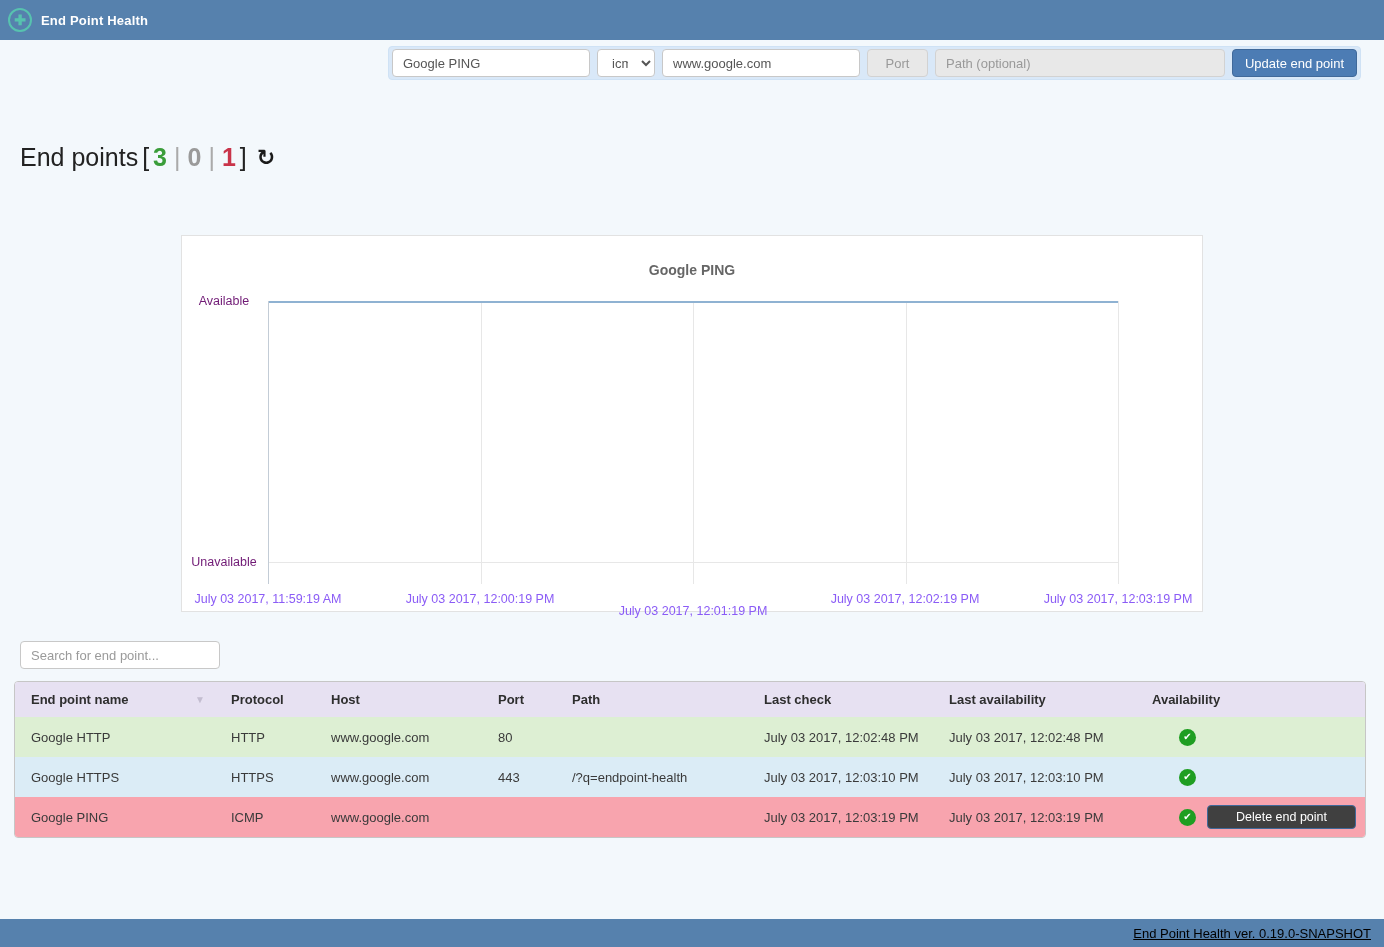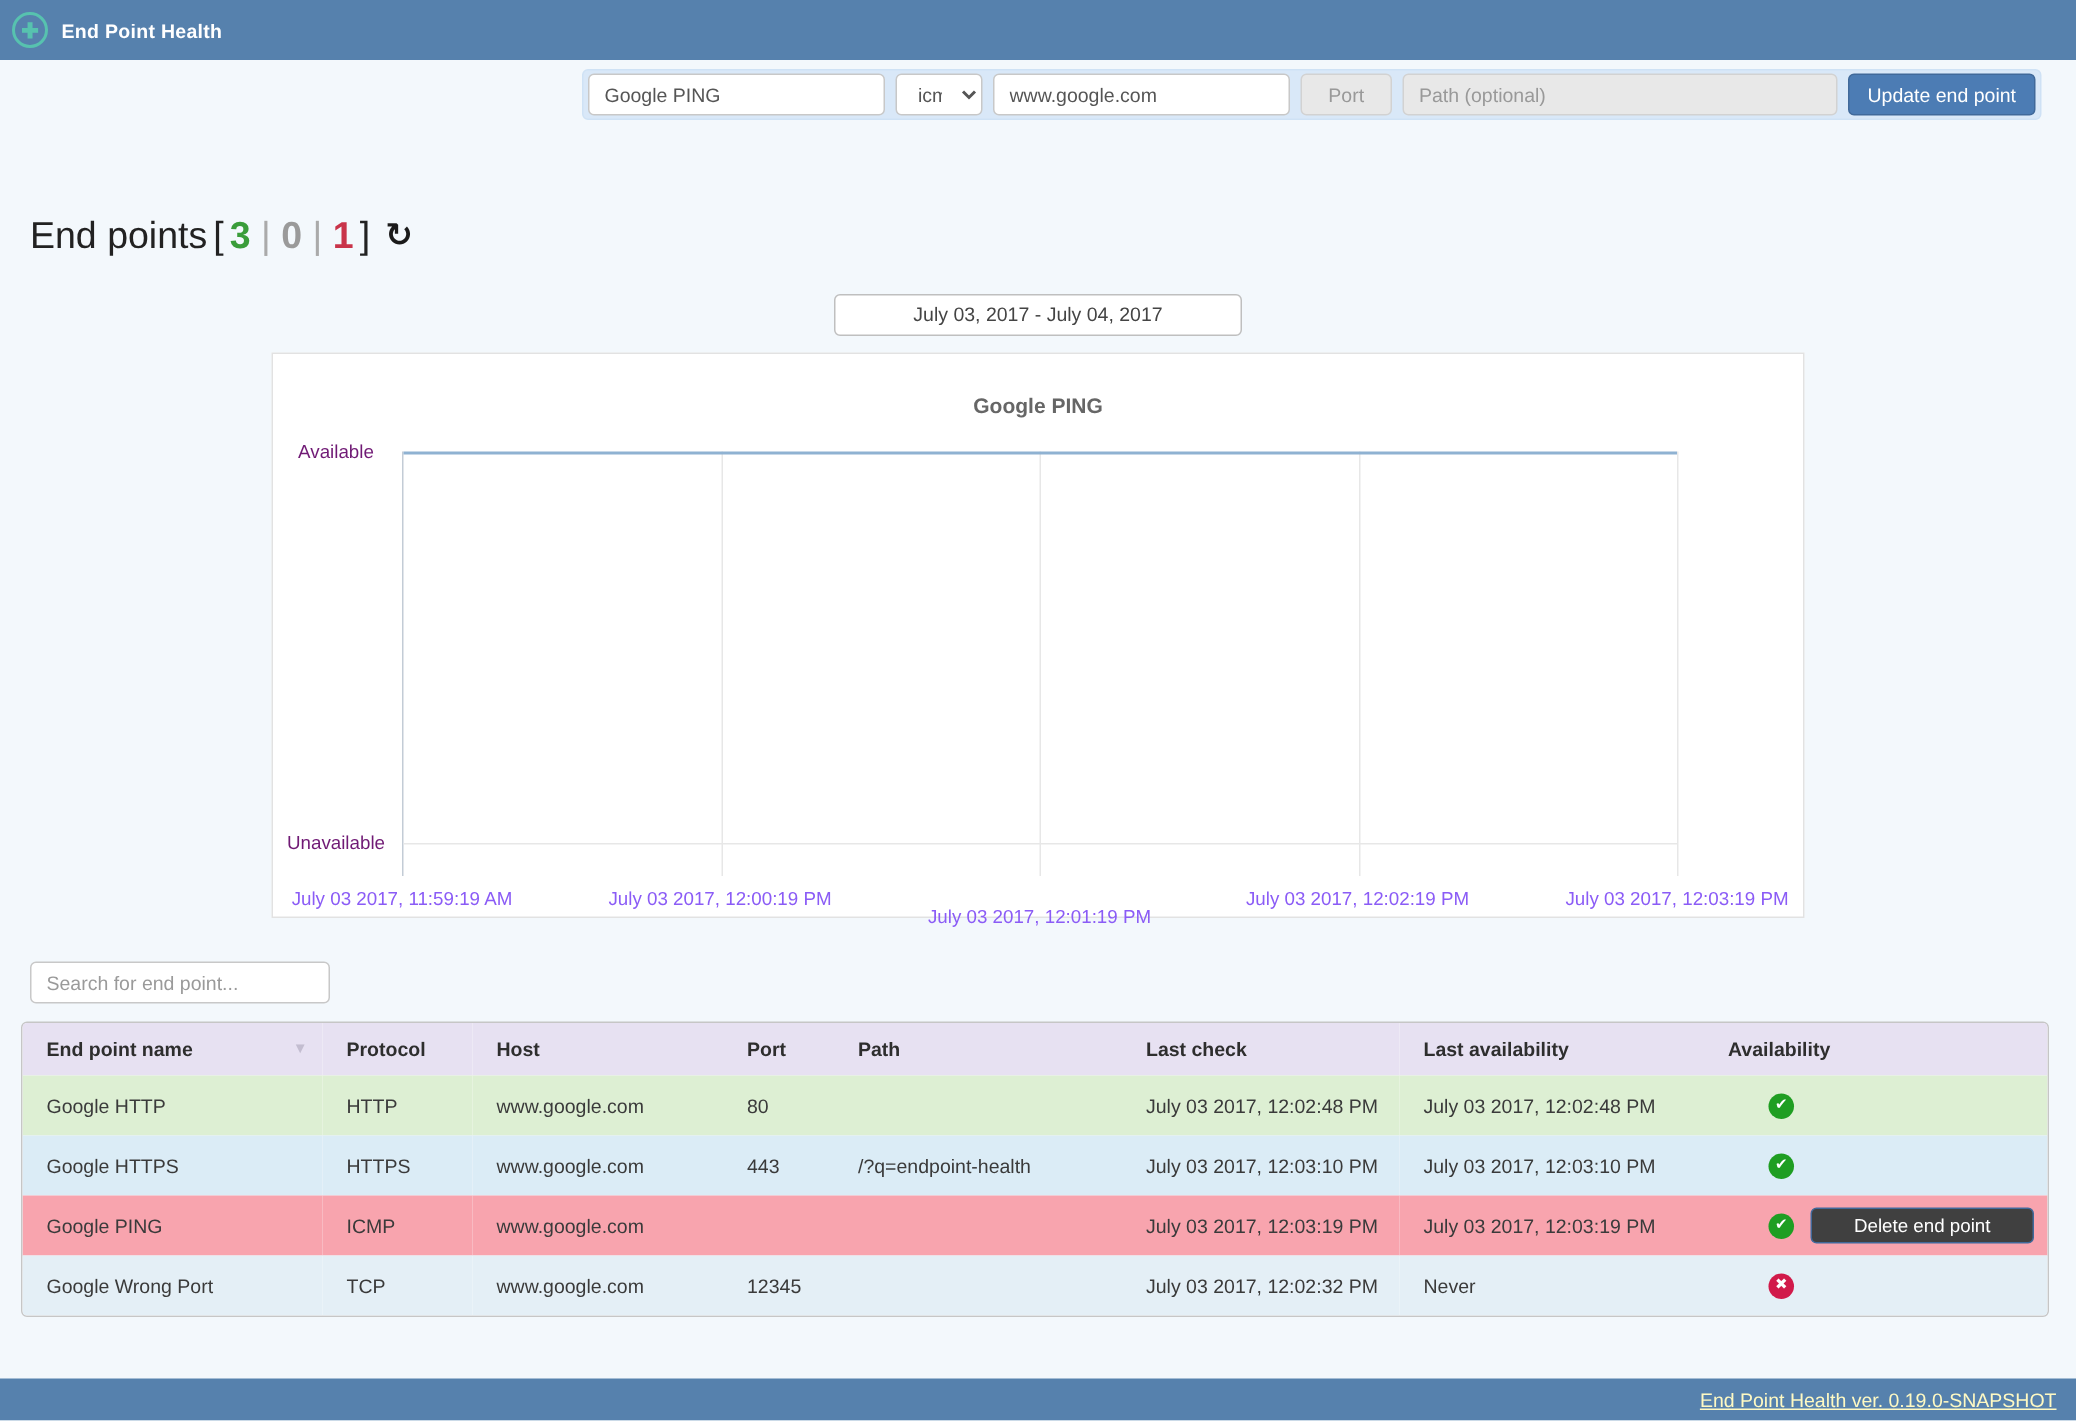--- a/index.html
+++ b/index.html
@@ -129,21 +129,21 @@
     background:#404040; color:#fff; border:1px solid #40699a; border-radius:4px;
     font-size:12.5px; cursor:pointer; font-family:"Liberation Sans", sans-serif;
   }
 
   
   .footbar {
     position:absolute; left:0; bottom:0; width:100%; height:28px;
     background:#5681ad; display:flex; align-items:center; justify-content:flex-end;
     padding-right:13px;
   }
-  .footbar a { color:#fef9c3; font-size:13px; text-decoration:underline; }
+  .footbar a { color:#000000; font-size:13px; text-decoration:underline; }
 </style>
 </head>
 <body>
 
 <div class="page">
 
   <div class="topbar">
     <span class="app-icon">✚</span>
     <span class="app-title">End Point Health</span>
   </div>
@@ -164,21 +164,20 @@
     <span class="bracket">[</span>
     <span class="cnt cnt-ok">3</span>
     <span class="sep">|</span>
     <span class="cnt cnt-unknown">0</span>
     <span class="sep">|</span>
     <span class="cnt cnt-fail">1</span>
     <span class="bracket">]</span>
     <button class="refresh-btn">↻</button>
   </div>
 
-  <div class="daterange">July 03, 2017 - July 04, 2017</div>
 
   <div class="chart-card">
     <div class="chart-title">Google PING</div>
 
     <div class="ylabel" style="top:58px;">Available</div>
     <div class="ylabel" style="top:319px;">Unavailable</div>
 
     <div class="plot">
       <div class="gridline-v" style="left:212px;"></div>
       <div class="gridline-v" style="left:424px;"></div>
@@ -262,34 +261,20 @@
         <td></td>
         <td>July 03 2017, 12:03:19 PM</td>
         <td>July 03 2017, 12:03:19 PM</td>
         <td>
             <span class="avail-cell">
           <span class="status-dot ok">✔</span>
           <button class="btn-delete">Delete end point</button>
         </span>
           </td>
       </tr>
-      <tr class="row-muted">
-        <td>Google Wrong Port</td>
-        <td>TCP</td>
-        <td>www.google.com</td>
-        <td>12345</td>
-        <td></td>
-        <td>July 03 2017, 12:02:32 PM</td>
-        <td>Never</td>
-        <td>
-            <span class="avail-cell">
-          <span class="status-dot fail">✖</span>
-        </span>
-          </td>
-      </tr>
     </tbody>
   </table>
 
   <div class="footbar">
     <a href="#">End Point Health ver. 0.19.0-SNAPSHOT</a>
   </div>
 
 </div>
 
 </body></html>

